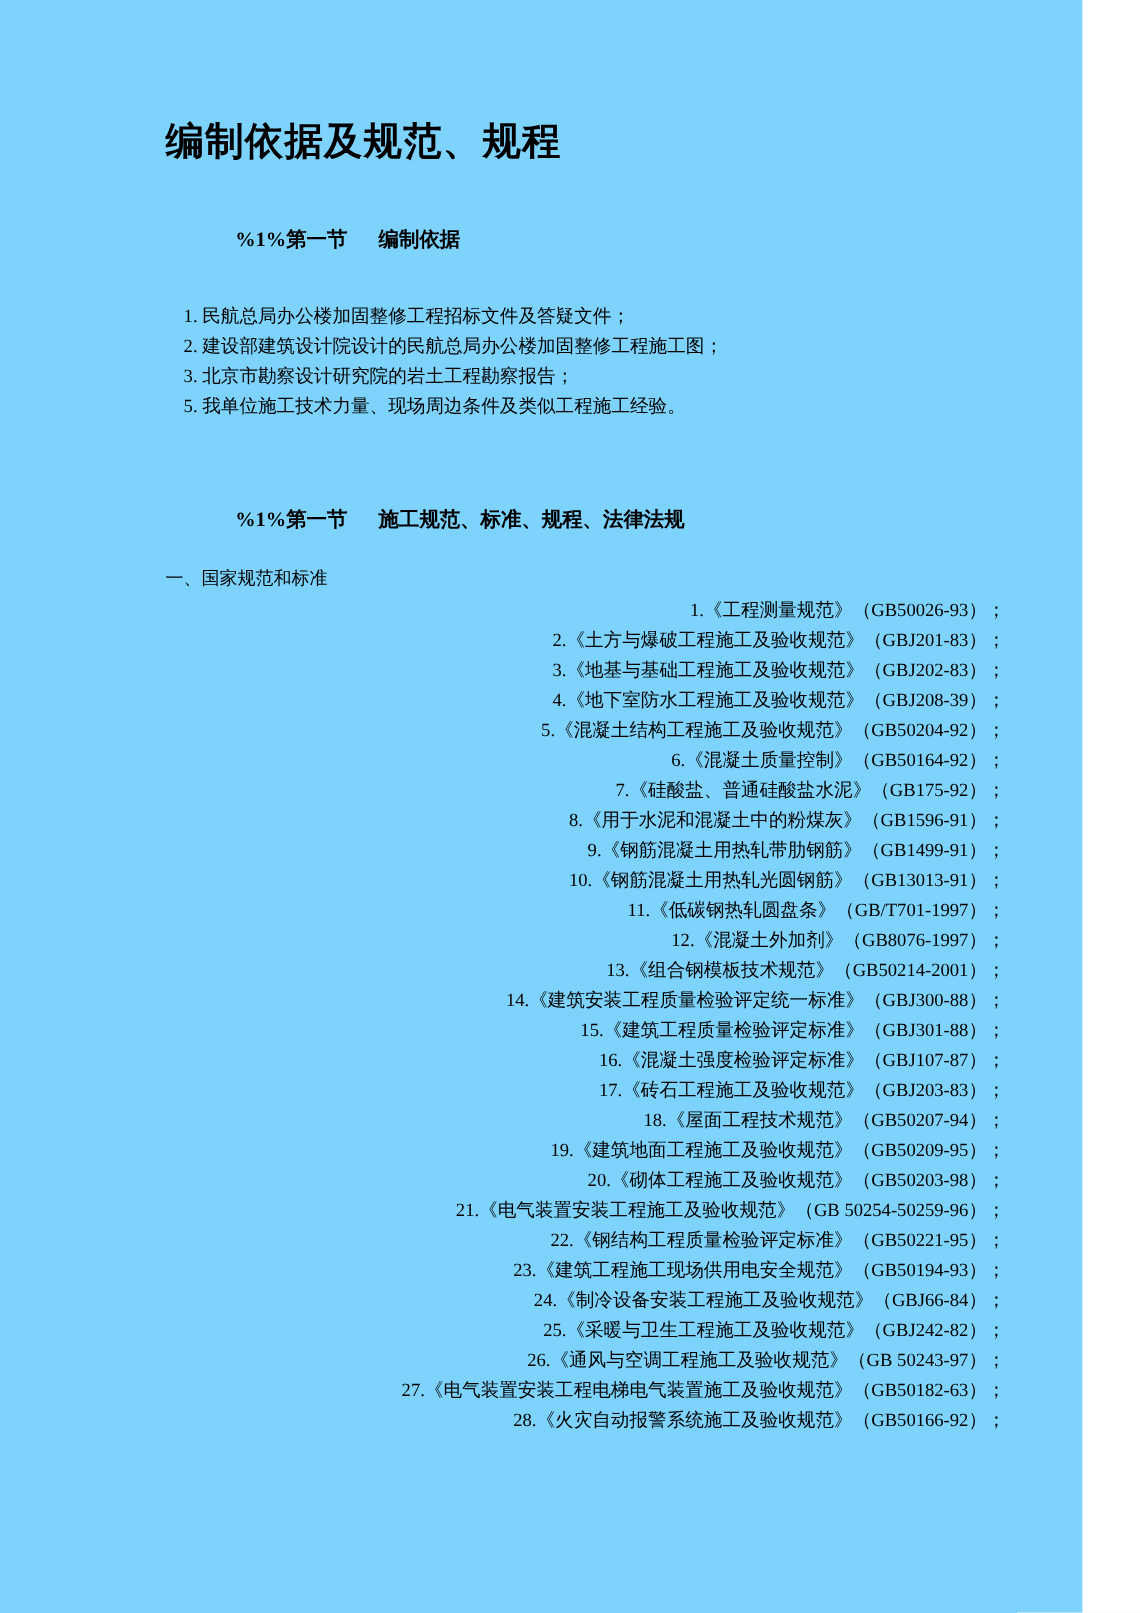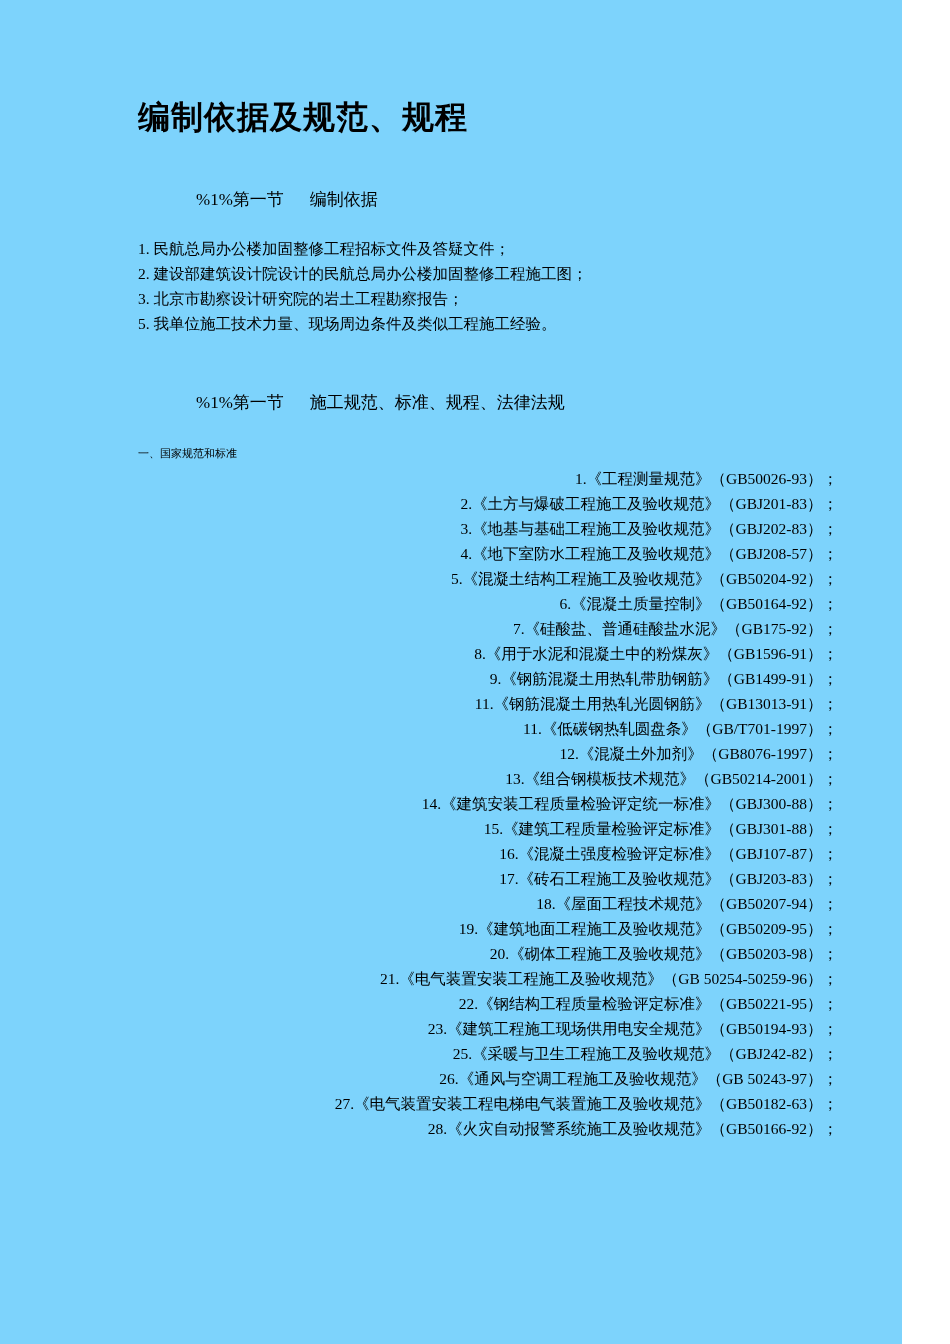--- a/index.html
+++ b/index.html
@@ -29,50 +29,50 @@
     font-size: 32px;
     font-weight: bold;
     letter-spacing: 1px;
     margin: 0;
     padding-top: 98px;
     line-height: 1.2;
     font-family: "Liberation Serif", "DejaVu Serif", serif;
   }
   .section-heading {
     font-size: 17px;
-    font-weight: normal;
+    font-weight: bold;
     margin: 0;
     padding-left: 58px;
     line-height: 1.4;
   }
   .heading-1 {
     padding-top: 52px;
   }
   .heading-2 {
     padding-top: 55px;
   }
   .tab-gap {
     display: inline-block;
     width: 26px;
   }
   .para-block {
-    margin: 0;
+    margin: 15px;
     padding-top: 24px;
   }
   .para-line {
     font-size: 15.5px;
     line-height: 25px;
     white-space: nowrap;
   }
   .list-block {
     margin: 0;
     padding-top: 26px;
   }
   .list-head {
-    font-size: 11px;
+    font-size: 15px;
     line-height: 25px;
     white-space: nowrap;
   }
   .list-item {
     font-size: 15.5px;
     line-height: 25px;
     white-space: nowrap;
     padding-left: 10px;
     text-align: right;
   }
@@ -101,40 +101,41 @@
 
     <div class="section-heading heading-2">
       <span>%1%第一节</span><span class="tab-gap"></span><span>施工规范、标准、规程、法律法规</span>
     </div>
 
     <div class="list-block">
       <div class="list-head">一、国家规范和标准</div>
       <div class="list-item first-item">1.《工程测量规范》（GB50026-93）；</div>
       <div class="list-item">2.《土方与爆破工程施工及验收规范》（GBJ201-83）；</div>
       <div class="list-item">3.《地基与基础工程施工及验收规范》（GBJ202-83）；</div>
-      <div class="list-item">4.《地下室防水工程施工及验收规范》（GBJ208-57）；</div>
+      <div class="list-item">4.《地下室防水工程施工及验收规范》（GBJ208-39）；</div>
       <div class="list-item">5.《混凝土结构工程施工及验收规范》（GB50204-92）；</div>
       <div class="list-item">6.《混凝土质量控制》（GB50164-92）；</div>
       <div class="list-item">7.《硅酸盐、普通硅酸盐水泥》（GB175-92）；</div>
       <div class="list-item">8.《用于水泥和混凝土中的粉煤灰》（GB1596-91）；</div>
       <div class="list-item">9.《钢筋混凝土用热轧带肋钢筋》（GB1499-91）；</div>
-      <div class="list-item">11.《钢筋混凝土用热轧光圆钢筋》（GB13013-91）；</div>
+      <div class="list-item">10.《钢筋混凝土用热轧光圆钢筋》（GB13013-91）；</div>
       <div class="list-item">11.《低碳钢热轧圆盘条》（GB/T701-1997）；</div>
       <div class="list-item">12.《混凝土外加剂》（GB8076-1997）；</div>
       <div class="list-item">13.《组合钢模板技术规范》（GB50214-2001）；</div>
       <div class="list-item">14.《建筑安装工程质量检验评定统一标准》（GBJ300-88）；</div>
       <div class="list-item">15.《建筑工程质量检验评定标准》（GBJ301-88）；</div>
       <div class="list-item">16.《混凝土强度检验评定标准》（GBJ107-87）；</div>
       <div class="list-item">17.《砖石工程施工及验收规范》（GBJ203-83）；</div>
       <div class="list-item">18.《屋面工程技术规范》（GB50207-94）；</div>
       <div class="list-item">19.《建筑地面工程施工及验收规范》（GB50209-95）；</div>
       <div class="list-item">20.《砌体工程施工及验收规范》（GB50203-98）；</div>
       <div class="list-item">21.《电气装置安装工程施工及验收规范》（GB 50254-50259-96）；</div>
       <div class="list-item">22.《钢结构工程质量检验评定标准》（GB50221-95）；</div>
       <div class="list-item">23.《建筑工程施工现场供用电安全规范》（GB50194-93）；</div>
+      <div class="list-item">24.《制冷设备安装工程施工及验收规范》（GBJ66-84）；</div>
       <div class="list-item">25.《采暖与卫生工程施工及验收规范》（GBJ242-82）；</div>
       <div class="list-item">26.《通风与空调工程施工及验收规范》（GB 50243-97）；</div>
       <div class="list-item">27.《电气装置安装工程电梯电气装置施工及验收规范》（GB50182-63）；</div>
       <div class="list-item">28.《火灾自动报警系统施工及验收规范》（GB50166-92）；</div>
     </div>
 
   </div>
 </div>
 
 </body></html>

